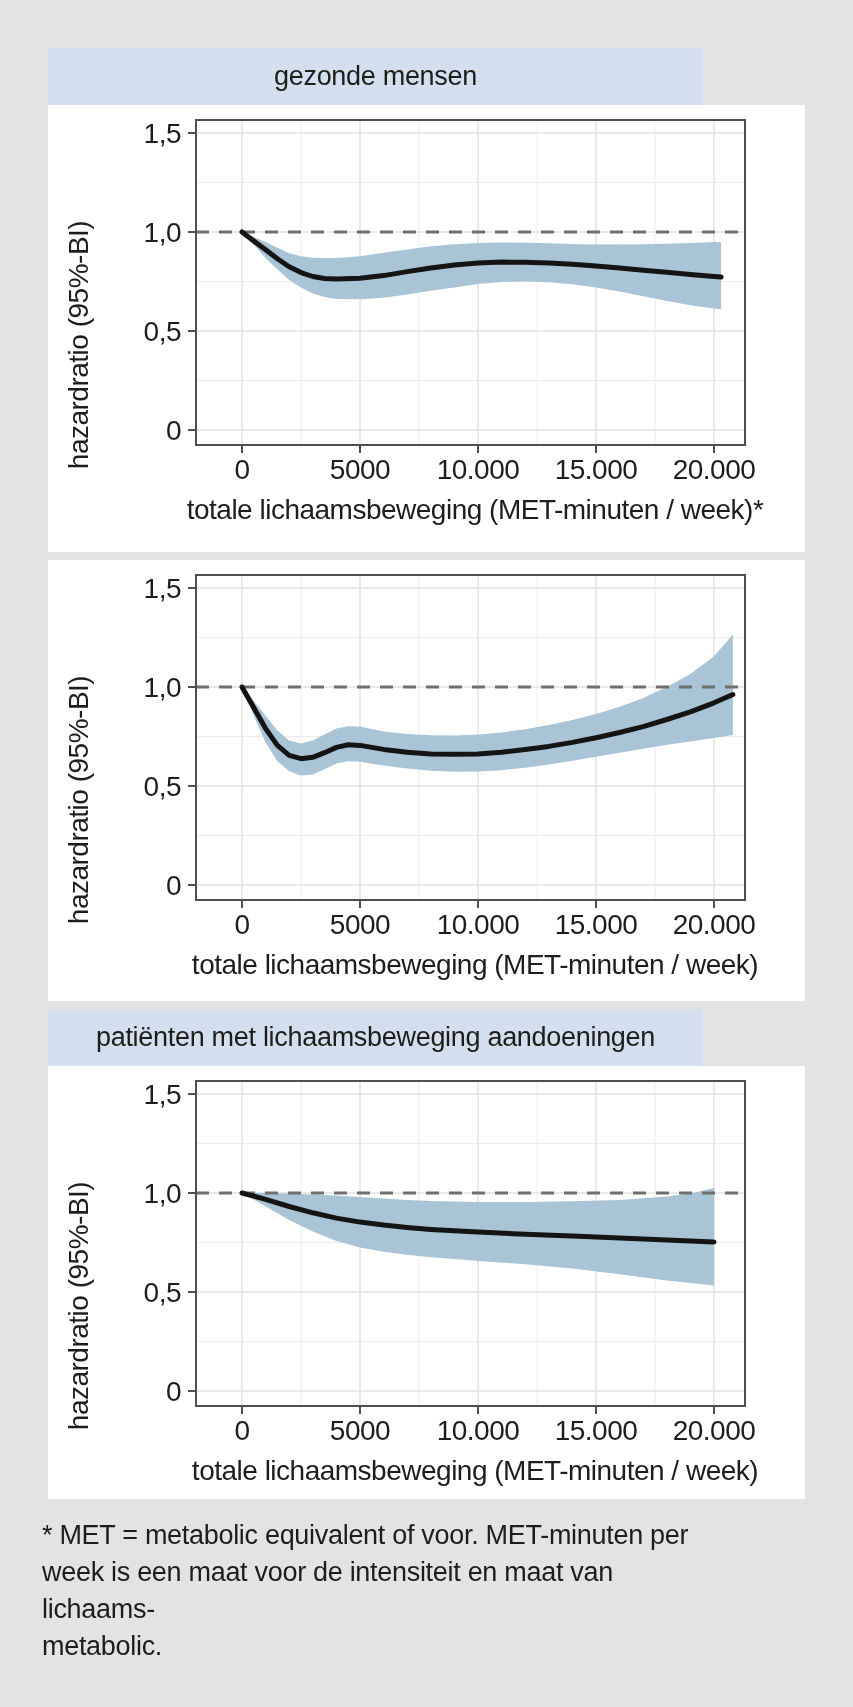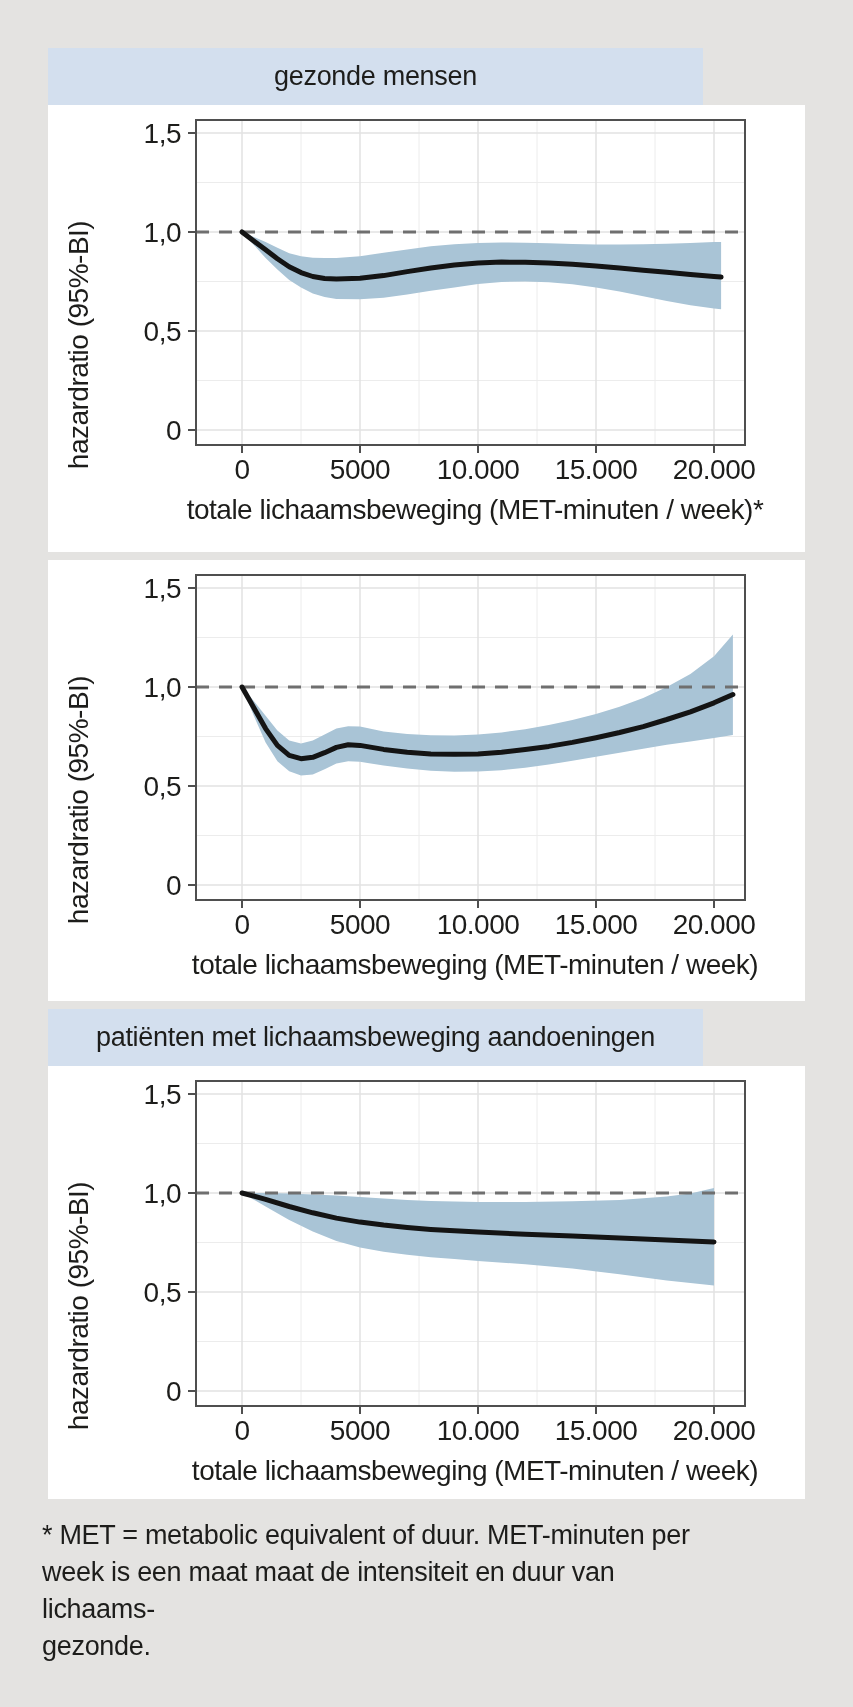--- a/index.html
+++ b/index.html
@@ -176,18 +176,18 @@
           <text x="548" y="374" text-anchor="middle" class="tick-label">15.000</text>
           <line x1="666" x2="666" y1="340" y2="348" stroke="#4f4f4f" stroke-width="2"></line>
           <text x="666" y="374" text-anchor="middle" class="tick-label">20.000</text>
         </g>
       <text class="axis-title" transform="translate(40 240) rotate(-90)" text-anchor="middle">hazardratio (95%-BI)</text>
       <text class="axis-title" x="427" y="414" text-anchor="middle">totale lichaamsbeweging (MET-minuten / week)</text>
     </svg>
   </section>
 
   <div class="footnote">
-    <div>* MET = metabolic equivalent of duur. MET-minuten per</div>
-    <div>week is een maat maat de intensiteit en duur van lichaams-</div>
-    <div>gezonde.</div>
+    <div>* MET = metabolic equivalent of voor. MET-minuten per</div>
+    <div>week is een maat voor de intensiteit en maat van lichaams-</div>
+    <div>metabolic.</div>
   </div>
 
 </div>
 
 </body></html>

